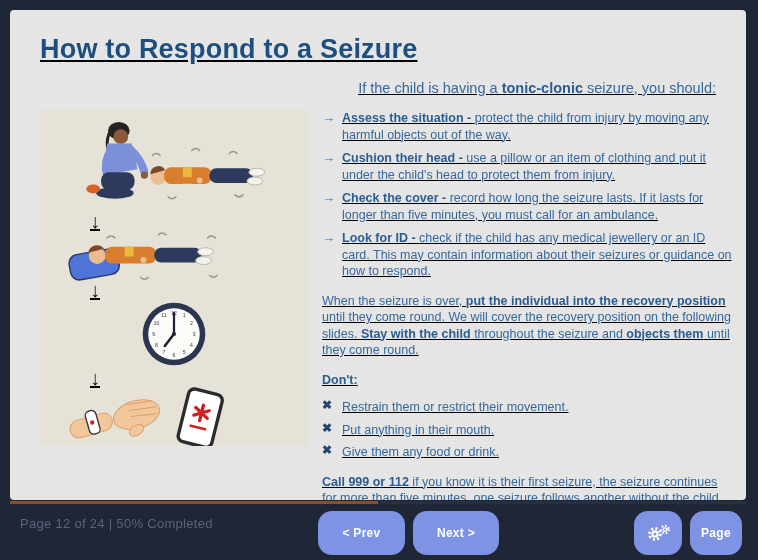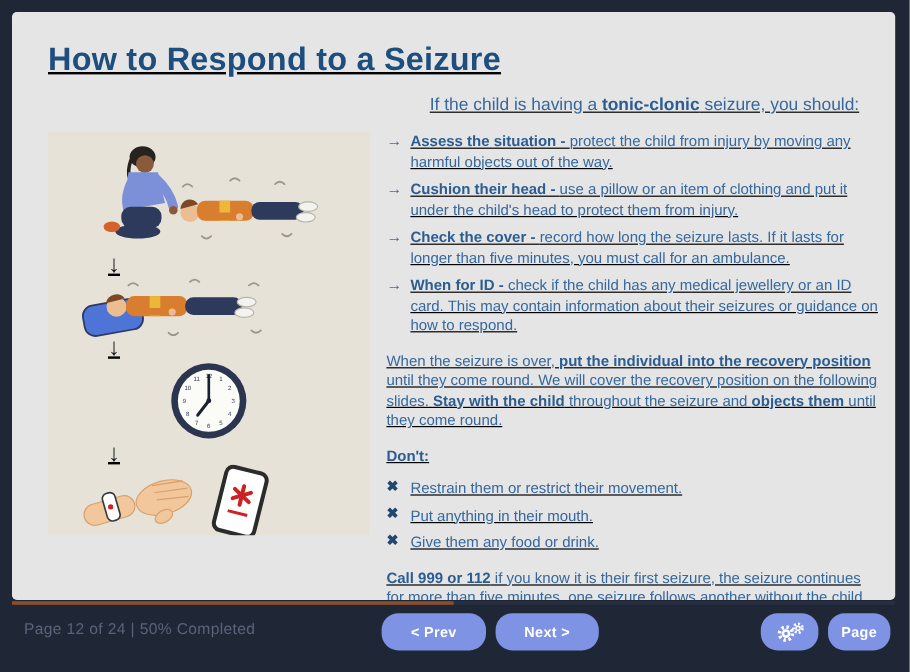--- a/index.html
+++ b/index.html
@@ -96,21 +96,21 @@
   .page-info {
     position: absolute;
     left: 20px; top: 12px;
     font-size: 13px;
     color: #59637a;
     letter-spacing: 0.3px;
   }
   .btn {
     position: absolute;
     top: 7px;
-    height: 31px;
+    height: 44px;
     border: none;
     border-radius: 14px;
     background: #7e93e4;
     color: #ffffff;
     font-family: "Liberation Sans", sans-serif;
     font-size: 12px;
     font-weight: bold;
     letter-spacing: 0.3px;
     cursor: pointer;
     display: inline-flex;
@@ -257,21 +257,21 @@
         <li>
           <span class="bullet arrow-bullet">→</span>
           <span><b>Cushion their head - </b><span>use a pillow or an item of clothing and put it under the child's head to protect them from injury.</span></span>
         </li>
         <li>
           <span class="bullet arrow-bullet">→</span>
           <span><b>Check the cover - </b><span>record how long the seizure lasts. If it lasts for longer than five minutes, you must call for an ambulance.</span></span>
         </li>
         <li>
           <span class="bullet arrow-bullet">→</span>
-          <span><b>When for ID - </b><span>check if the child has any medical jewellery or an ID card. This may contain information about their seizures or guidance on how to respond.</span></span>
+          <span><b>Look for ID - </b><span>check if the child has any medical jewellery or an ID card. This may contain information about their seizures or guidance on how to respond.</span></span>
         </li>
       </ul>
 
       <p class="para"><span>When the seizure is over, </span><b>put the individual into the recovery position</b><span> until they come round. We will cover the recovery position on the following slides. </span><b>Stay with the child</b><span> throughout the seizure and </span><b>objects them</b><span> until they come round.</span></p>
 
       <p class="dont-label">Don't:</p>
 
       <ul class="blist dlist">
         <li>
           <span class="bullet cross-bullet">✖</span>

